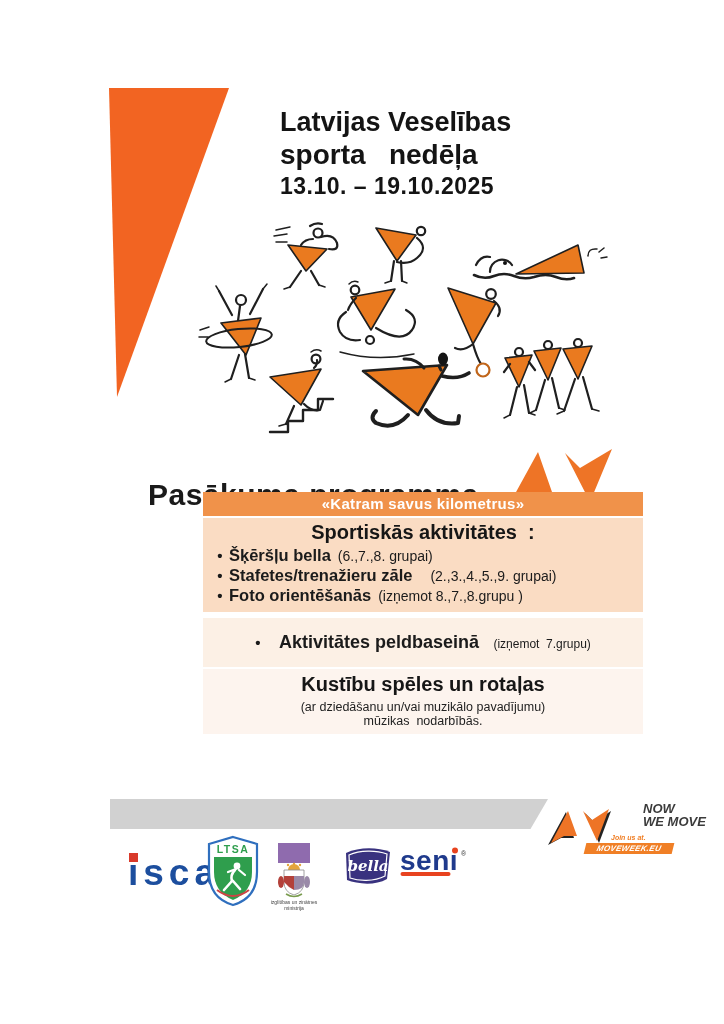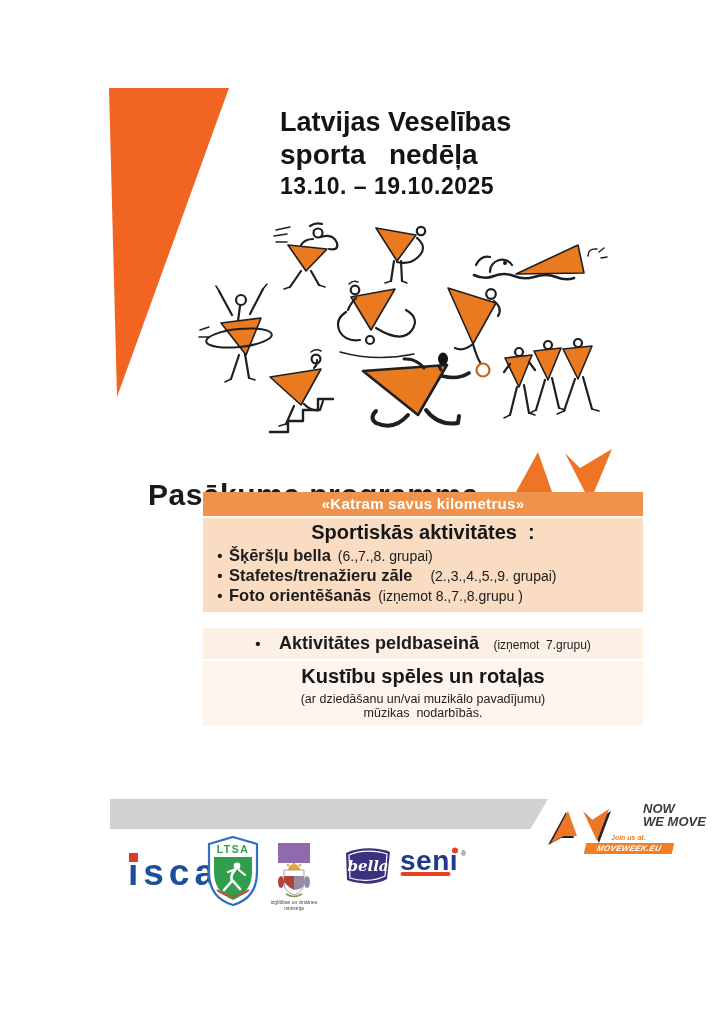--- a/index.html
+++ b/index.html
@@ -30,21 +30,21 @@
   .row-peach{background:#FADCC3;}
   .row-light{background:#FCF0E5;}
   .row-white{background:#FDF4EE;}
   .row1{padding:3px 6px 6px 6px;margin-top:2px;}
   .row-title{font-size:20px;font-weight:bold;text-align:center;line-height:22px;color:#161616;}
   .bullets{margin:3px 0 0 2px;}
   .bullet-line{display:flex;align-items:baseline;line-height:19px;}
   .bullet-glyph{width:18px;font-size:15px;font-weight:bold;text-align:center;}
   .bullet-label{font-size:16.5px;font-weight:bold;}
   .bullet-note{font-size:14px;font-weight:normal;margin-left:7px;}
-  .row2{margin-top:16px;padding:5px 0;text-align:center;}
+  .row2{margin-top:6px;padding:14px 0;text-align:center;}
   .row2 .bullet-glyph{display:inline;margin-right:14px;}
   .row2 .bullet-label{font-size:18px;}
   .row2 .bullet-note{font-size:12px;margin-left:10px;}
   .row3{margin-top:2px;padding:3px 0 4px 0;text-align:center;}
   .row-sub{font-size:12.5px;line-height:14px;text-align:center;color:#222;}
   .row4{margin-top:2px;padding:4px 0 6px 0;text-align:center;}
   .row4 .row-title{margin-bottom:6px;}
   .row4 .row-sub{line-height:13px;margin-top:1px;}
 
   

